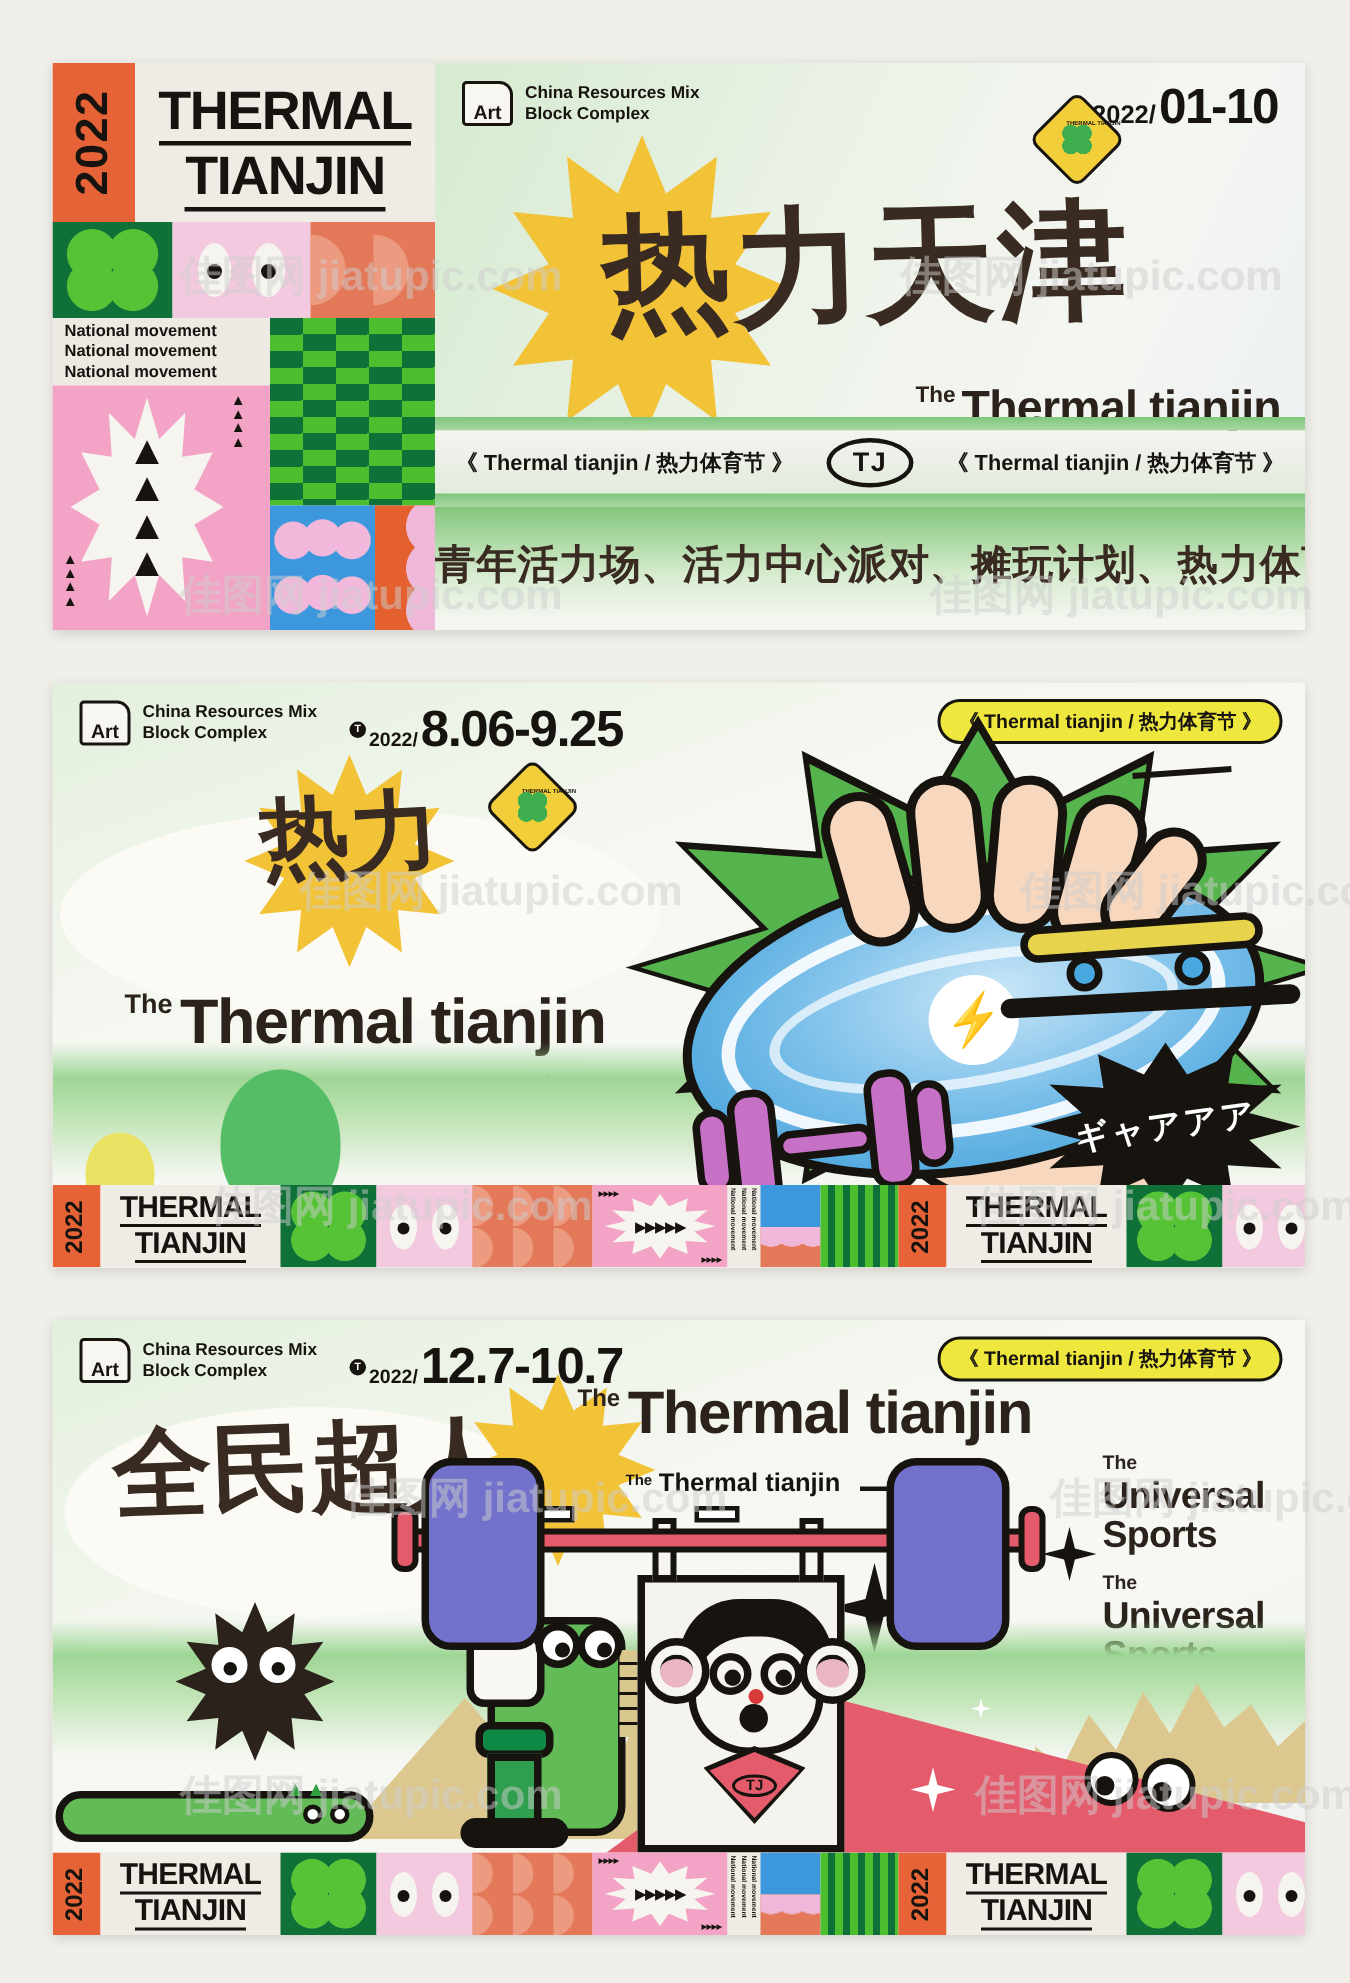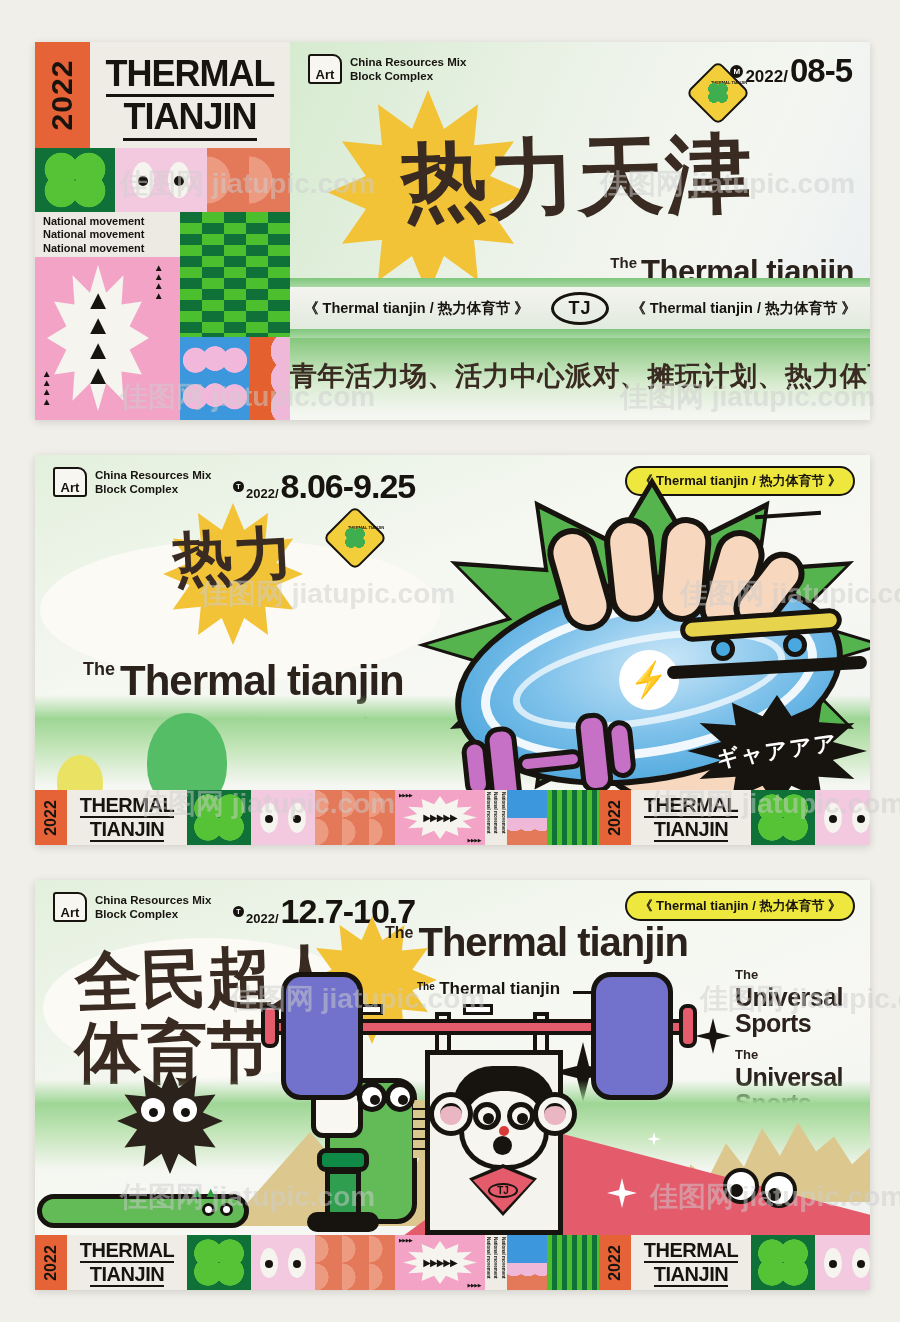--- a/index.html
+++ b/index.html
@@ -236,21 +236,21 @@
 
     <div class="p1-main">
       <div class="abs art-badge" style="left:18px;top:12px">Art</div>
       <div class="abs org" style="left:60px;top:13px">
         <div>China Resources Mix</div>
         <div>Block Complex</div>
       </div>
       <div class="abs datebox" style="right:18px;top:10px">
         <span class="circ">M</span>
         <span class="yr1">2022/</span>
-        <span class="rng1">08-5</span>
+        <span class="rng1">01-10</span>
       </div>
       <div class="abs starburst star12" style="left:38px;top:48px;width:200px;height:205px"></div>
       <div class="abs diamond" style="left:405px;top:28px">
         <span class="ring">THERMAL TIANJIN</span>
         <div class="clover"></div>
       </div>
       <div class="abs title-cn cn">热力天津</div>
       <div class="abs sub1">
         <span class="the">The</span><span class="main">Thermal tianjin</span>
       </div>
@@ -391,21 +391,20 @@
     <div class="abs datebox hdr-date">
       <span class="circ" style="width:11px;height:11px;font-size:7px">T</span>
       <span class="yr2">2022/</span>
       <span class="rng2">12.7-10.7</span>
     </div>
     <div class="abs badge-pill">《 Thermal tianjin / 热力体育节 》</div>
 
     <div class="abs p3-oval"></div>
     <div class="abs starburst star12 p3-star"></div>
     <div class="abs cn p3-t1">全民超人</div>
-    <div class="abs cn p3-t2">体育节</div>
     <div class="abs p3-head">
       <span class="the">The</span><span class="main">Thermal tianjin</span>
     </div>
     <div class="abs note p3-note">
       <span class="the">The</span>
       <span class="main">Thermal tianjin</span>
       <span class="hook"></span>
     </div>
     <div class="abs uni" style="top:88px">
       <span class="the">The</span>

